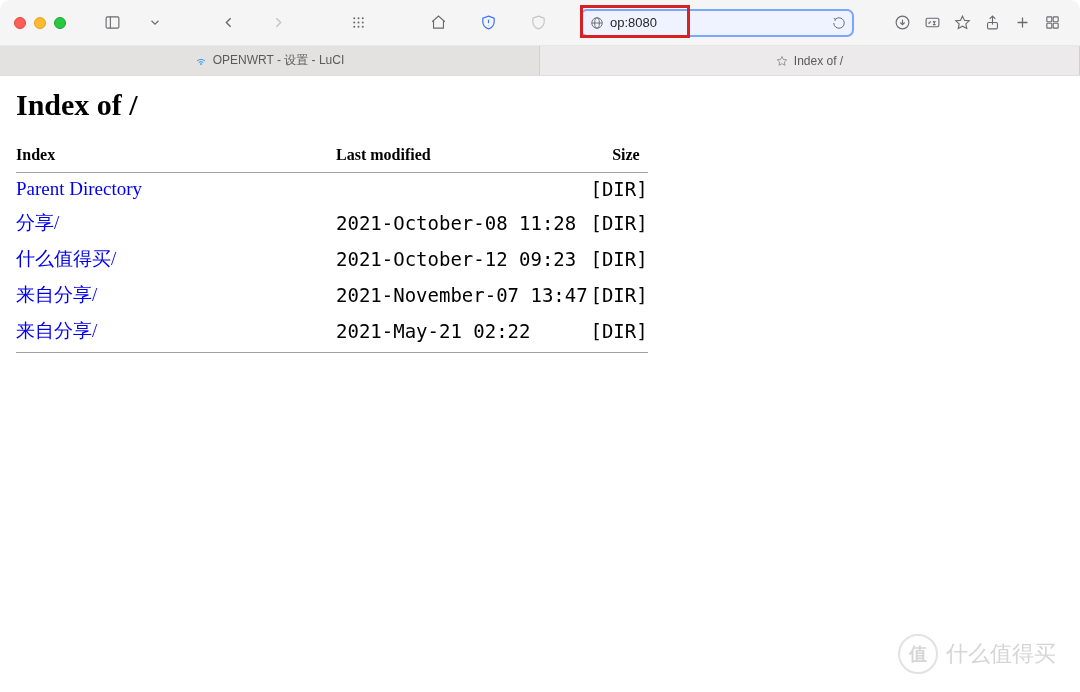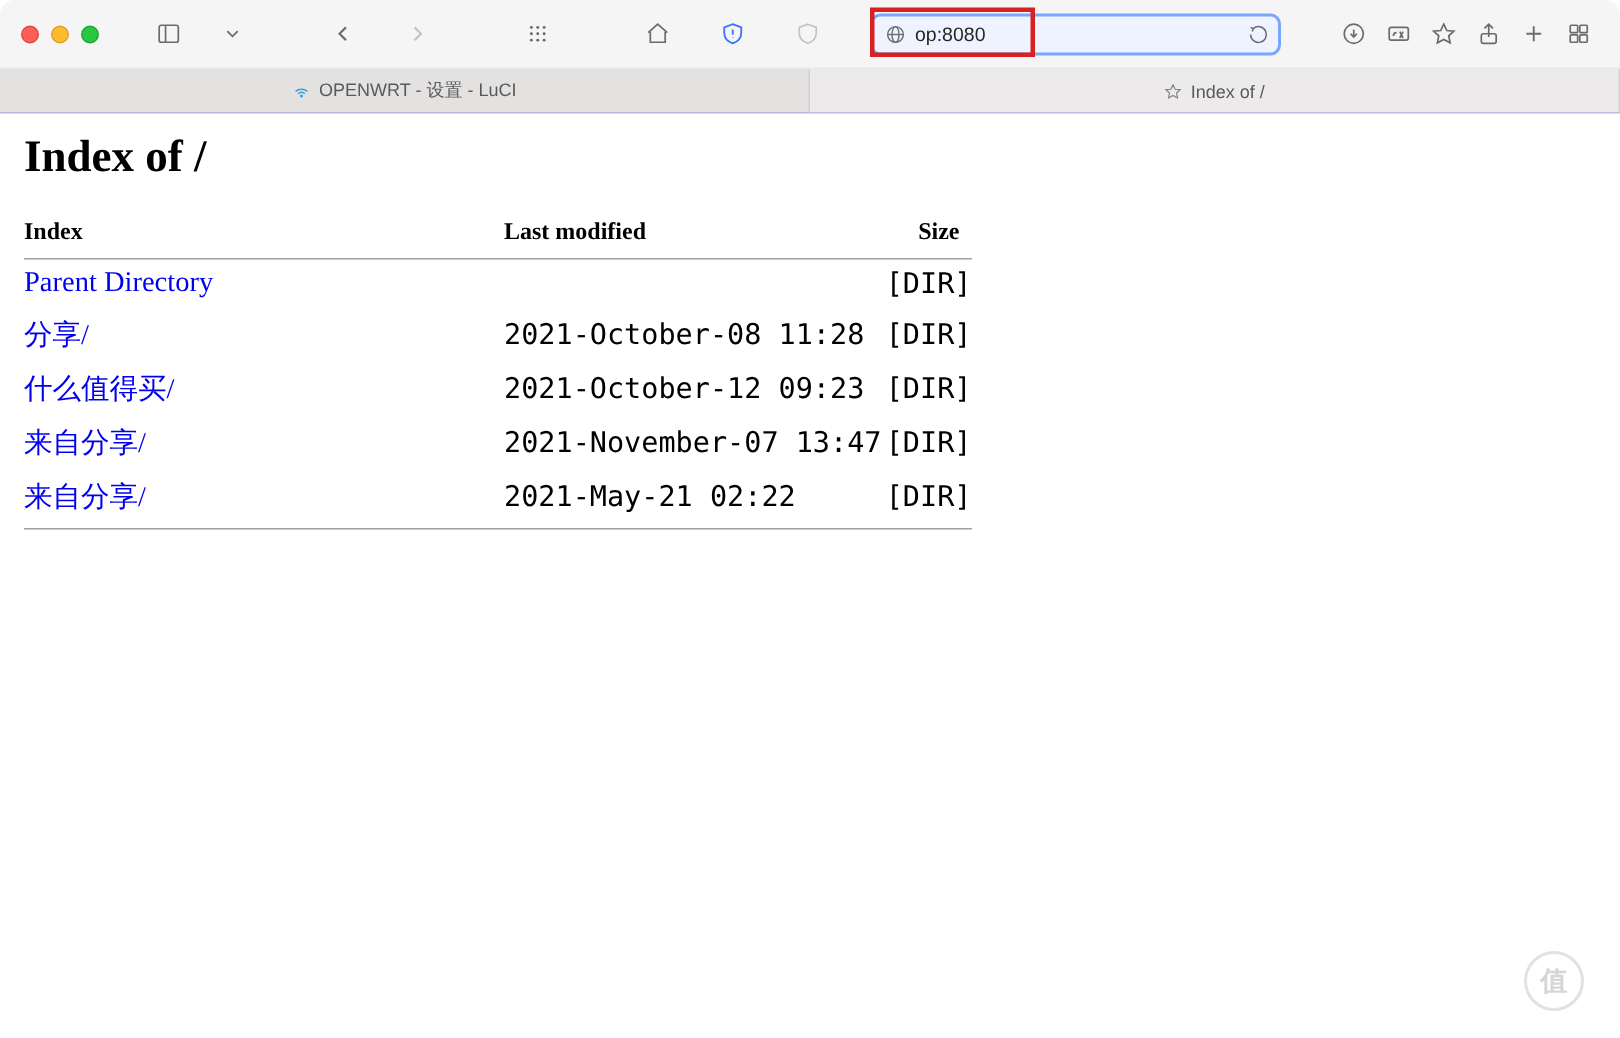--- a/index.html
+++ b/index.html
@@ -337,13 +337,14 @@
         <td class="col-name"><a href="#" class="link">来自分享/</a></td>
         <td class="col-mtime mono">2021-May-21 02:22</td>
         <td class="col-size  mono size-cell">[DIR]</td>
       </tr>
     </tbody>
   </table>
 </div>
 
 <div class="watermark">
   <div class="wm-circle">值</div>
+  <span>什么值得买</span>
 </div>
 
 </body></html>

